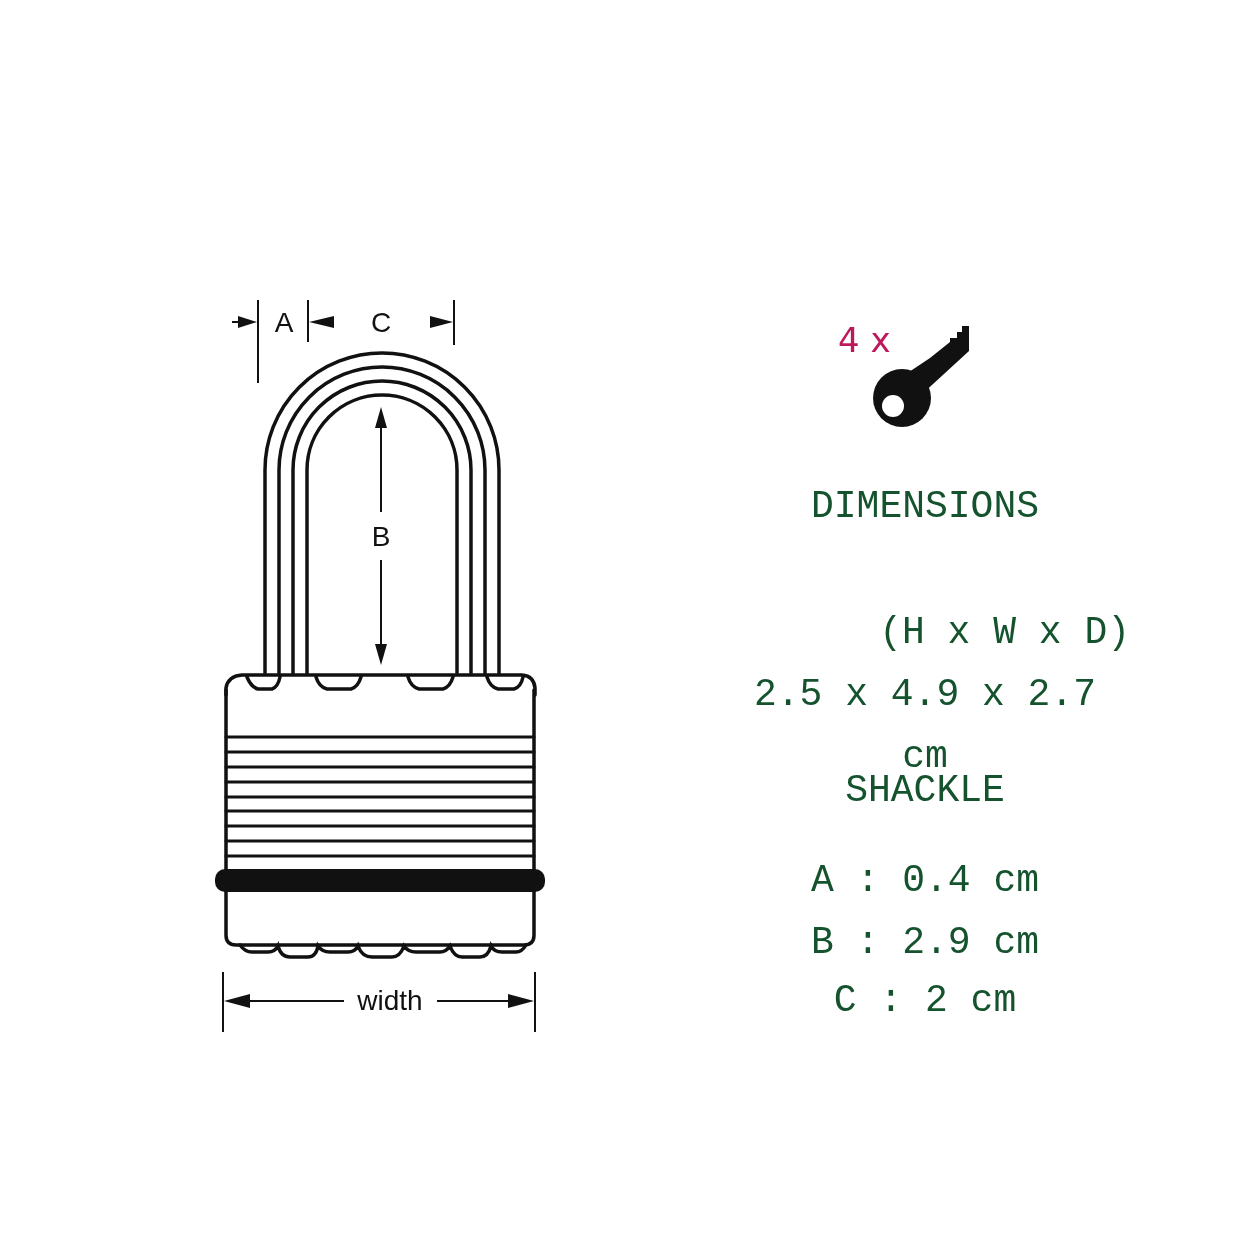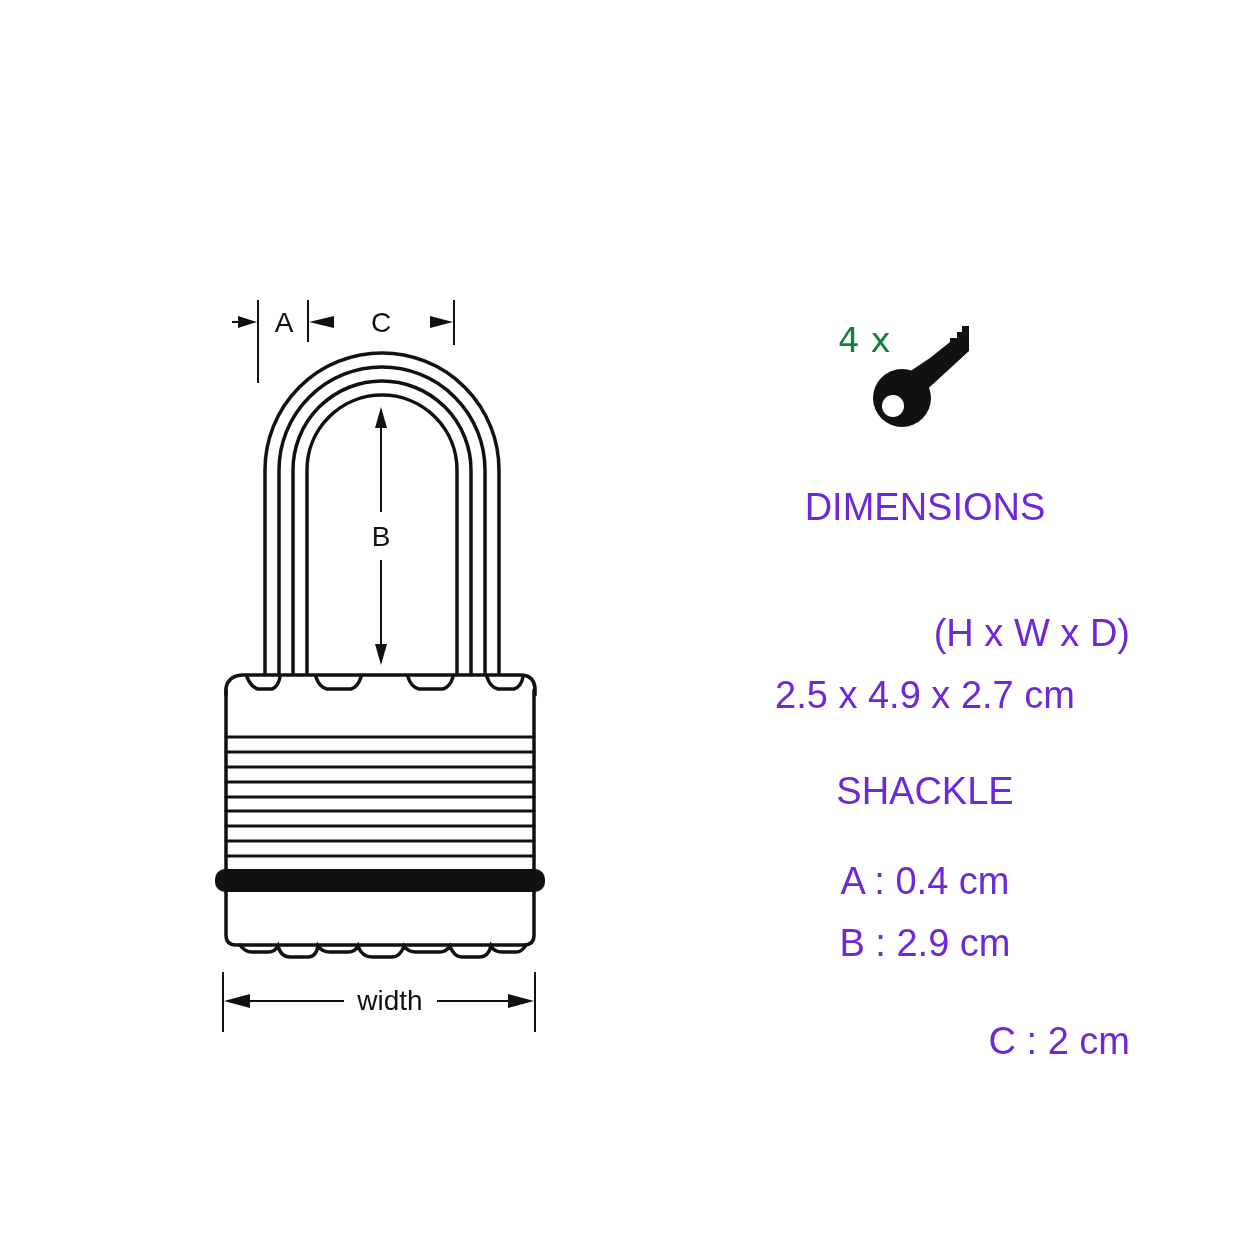--- a/index.html
+++ b/index.html
@@ -1,20 +1,20 @@
 <!DOCTYPE html>
 <html><head>
 <meta charset="utf-8">
 <style>
   html, body { margin: 0; padding: 0; background: #ffffff; }
   body { width: 1250px; height: 1250px; position: relative; overflow: hidden; font-family: "DejaVu Sans", sans-serif; color: #111; }
   #diagram { position: absolute; left: 0; top: 0; }
   .lbl { font-family: "Liberation Sans", sans-serif; font-size: 28px; fill: #111; }
-  .spec { position: absolute; left: 720px; width: 410px; text-align: center; font-family: Liberation Sans, sans-serif; font-size: 38px; line-height: 62px; color: #6d28d9; letter-spacing: 0px; }
-  .keycount { position: absolute; left: 838px; top: 320px; font-family: "DejaVu Sans", sans-serif; font-size: 34px; color: #15803d; }
+  .spec { position: absolute; left: 720px; width: 410px; text-align: center; font-family: Liberation Mono, monospace; font-size: 38px; line-height: 62px; color: #14532d; letter-spacing: 0px; }
+  .keycount { position: absolute; left: 838px; top: 320px; font-family: "DejaVu Sans", sans-serif; font-size: 34px; color: #be185d; }
 </style>
 </head>
 <body>
 
 <svg id="diagram" width="1250" height="1250" viewBox="0 0 1250 1250" xmlns="http://www.w3.org/2000/svg">
   <g fill="none" stroke="#111" stroke-width="3.5" stroke-linecap="round">
 
     <g>
       <path d="M265 673 V470 A117 117 0 0 1 499 470 V673"></path>
       <path d="M279 673 V470 A103 103 0 0 1 485 470 V673"></path>
@@ -88,13 +88,13 @@
 
 <div class="keycount">4 x</div>
 
 <div class="spec" style="top:476px;">DIMENSIONS</div>
 <div class="spec" style="top:602px;text-align:right;">(H x W x D)</div>
 <div class="spec" style="top:664px;">2.5 x 4.9 x 2.7 cm</div>
 
 <div class="spec" style="top:760px;">SHACKLE</div>
 <div class="spec" style="top:850px;">A : 0.4 cm</div>
 <div class="spec" style="top:912px;">B : 2.9 cm</div>
-<div class="spec" style="top:1010px;text-align:right;">C : 2 cm</div>
+<div class="spec" style="top:970px;">C : 2 cm</div>
 
 </body></html>

